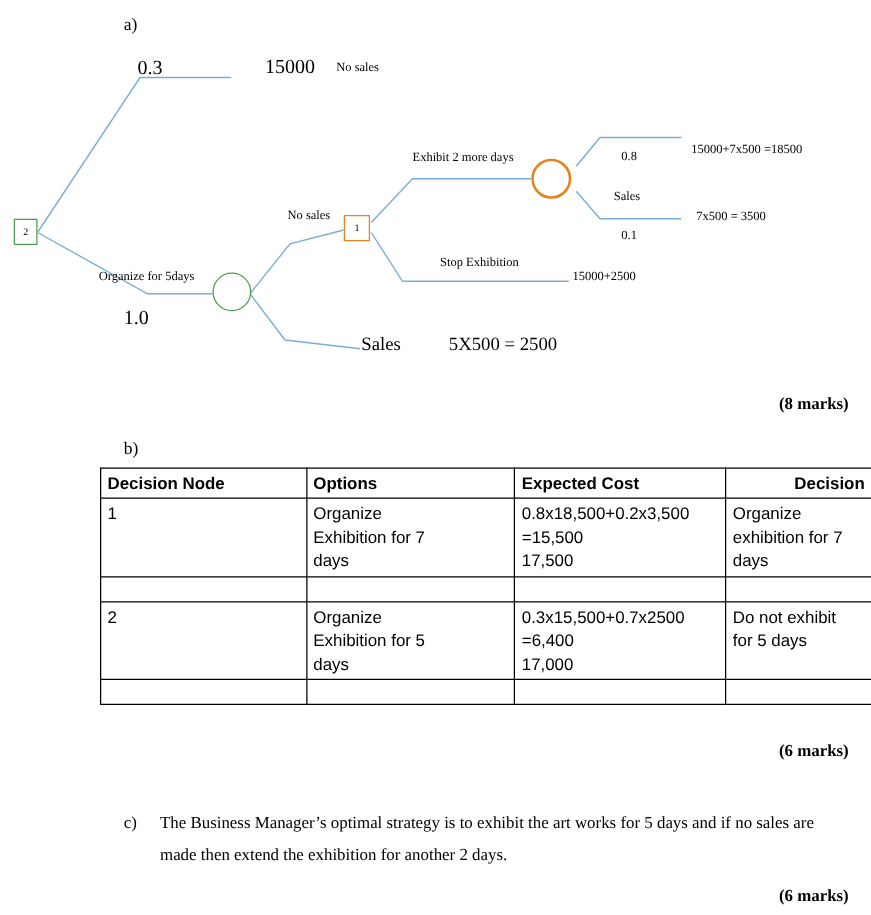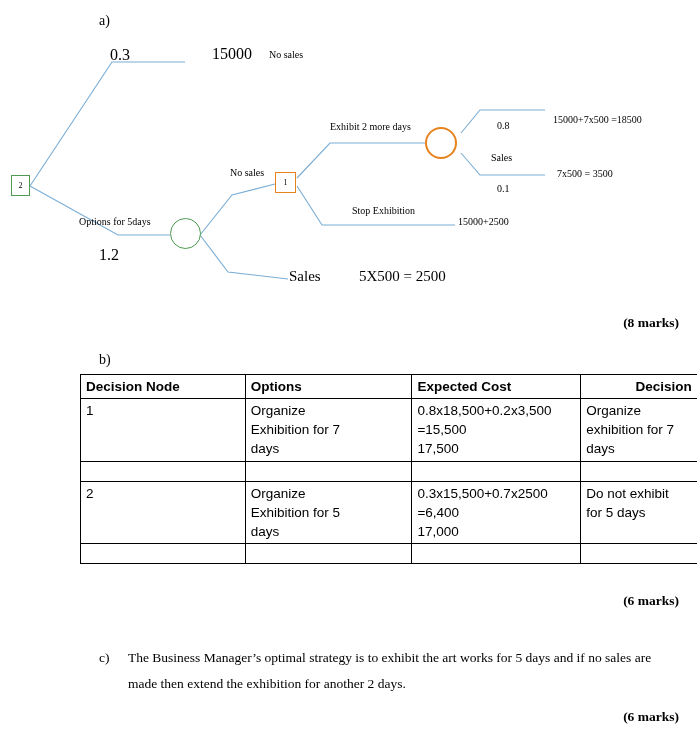--- a/index.html
+++ b/index.html
@@ -170,22 +170,22 @@
     <span>1</span>
   </div>
 
   <div class="node-circle circle-green" style="left:170px; top:218px; width:31px; height:31px;"></div>
   <div class="node-circle circle-orange" style="left:425px; top:127px; width:32px; height:32px;"></div>
 
   <div class="tree-text t-xbig" style="left:110px; top:46px;">0.3</div>
   <div class="tree-text t-xbig" style="left:212px; top:45px;">15000</div>
   <div class="tree-text t-small" style="left:269px; top:49px;">No sales</div>
 
-  <div class="tree-text t-small" style="left:79px; top:216px;">Options for 5days</div>
-  <div class="tree-text t-xbig" style="left:99px; top:246px;">1.2</div>
+  <div class="tree-text t-small" style="left:79px; top:216px;">Organize for 5days</div>
+  <div class="tree-text t-xbig" style="left:99px; top:246px;">1.0</div>
 
   <div class="tree-text t-big" style="left:289px; top:268px;">Sales</div>
   <div class="tree-text t-big" style="left:359px; top:268px;">5X500  = 2500</div>
 
   <div class="tree-text t-small" style="left:230px; top:167px;">No sales</div>
   <div class="tree-text t-small" style="left:330px; top:121px;">Exhibit 2 more days</div>
   <div class="tree-text t-small" style="left:352px; top:205px;">Stop Exhibition</div>
   <div class="tree-text t-small" style="left:458px; top:216px;">15000+2500</div>
 
   <div class="tree-text t-small" style="left:497px; top:120px;">0.8</div>

